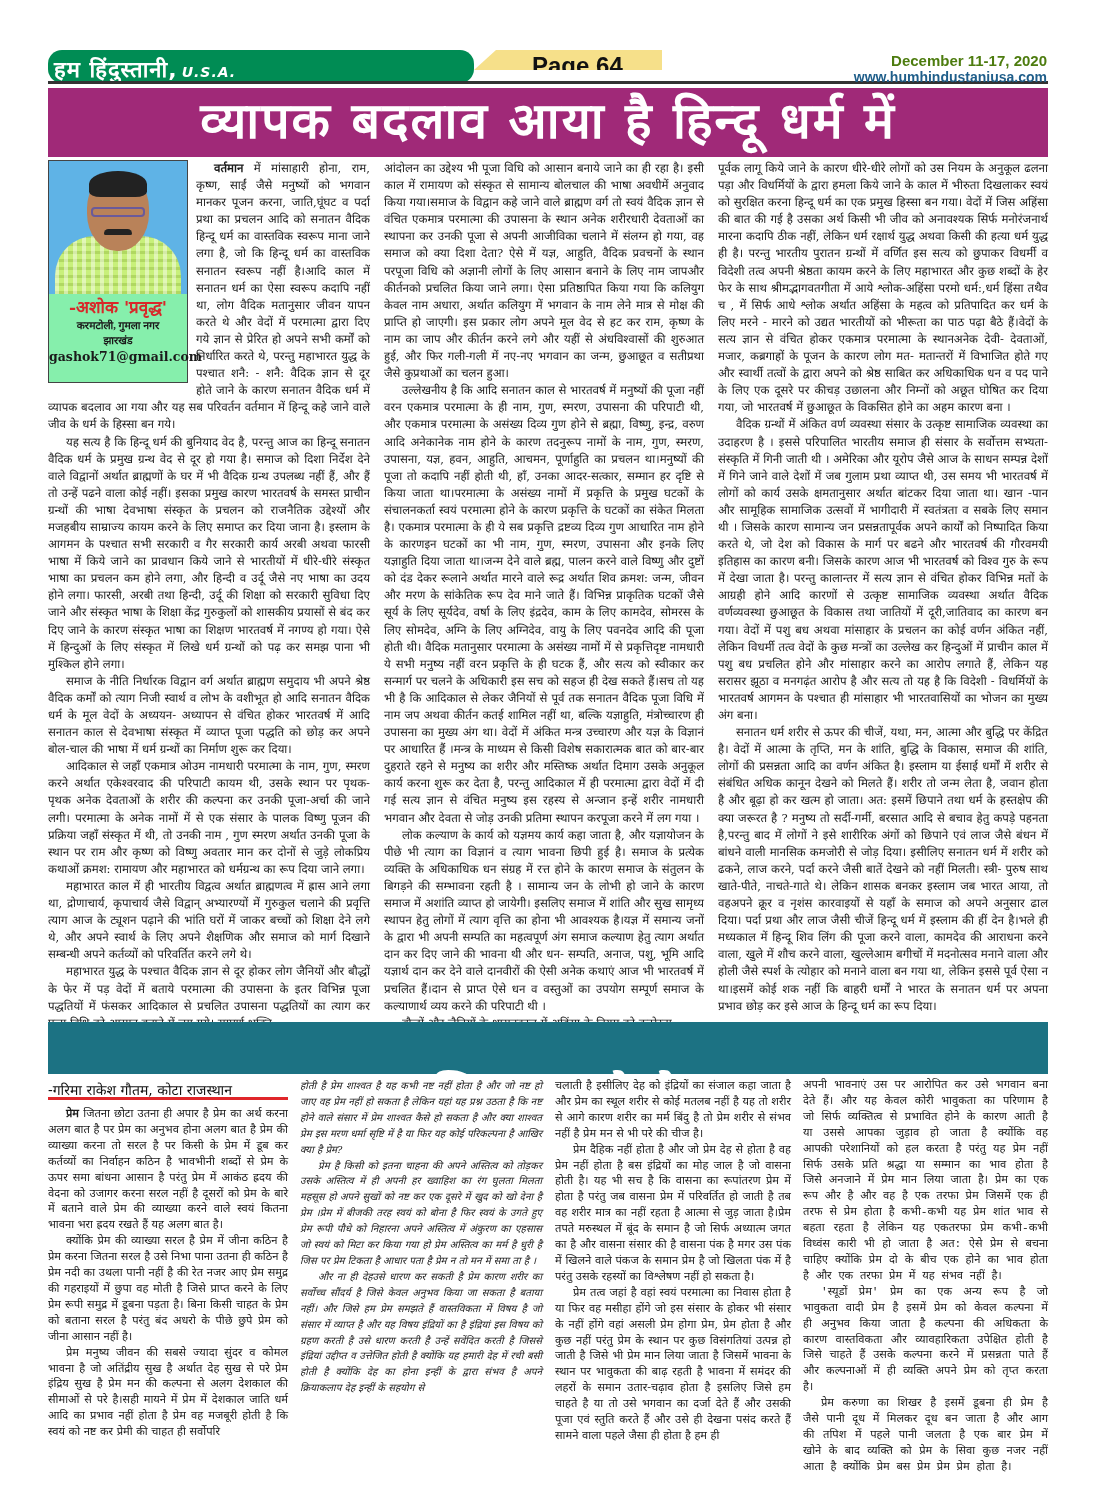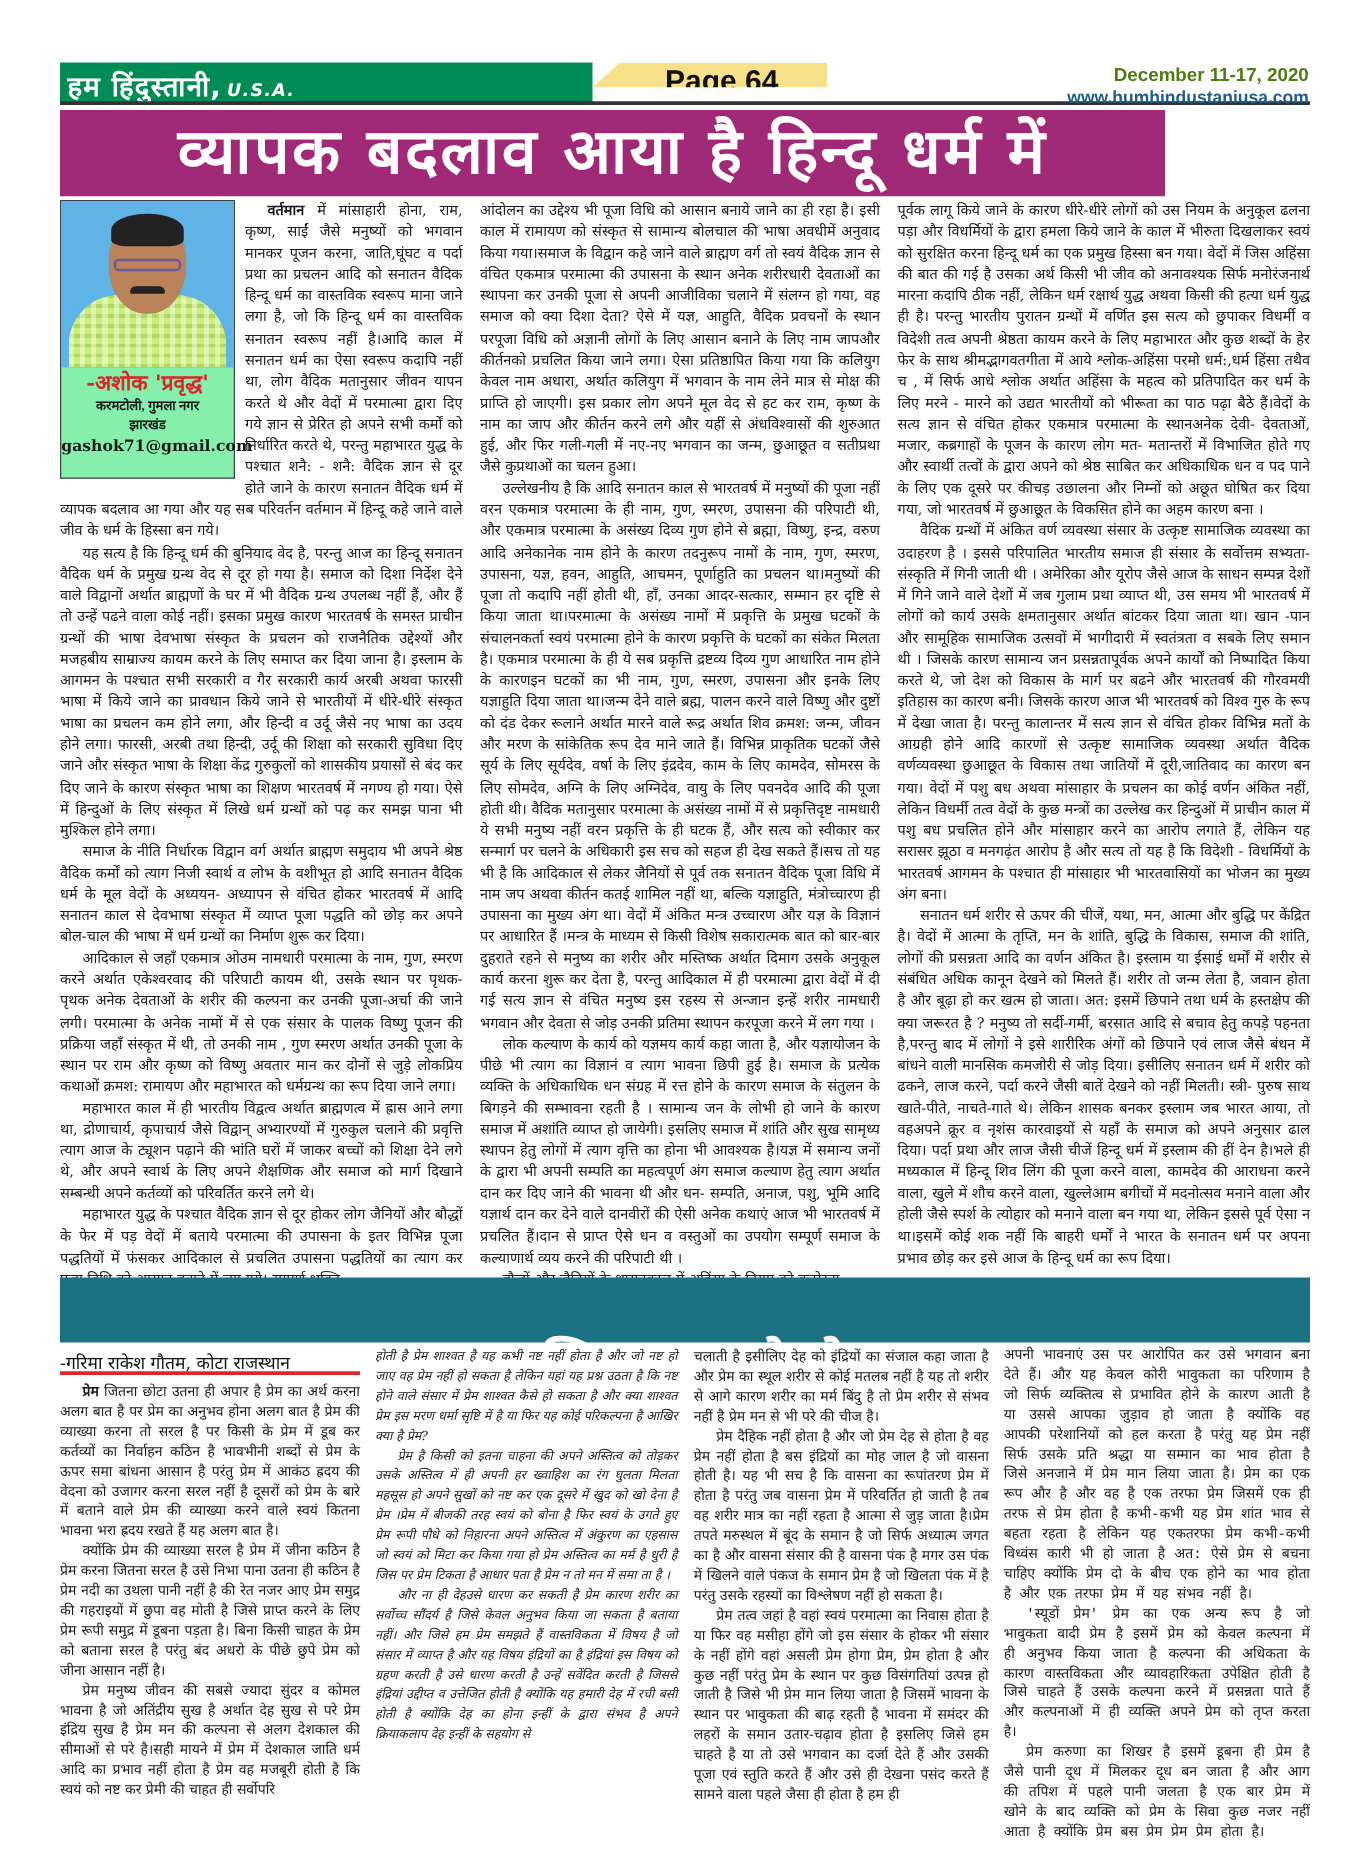--- a/index.html
+++ b/index.html
@@ -1,31 +1,31 @@
 <!DOCTYPE html>
 <html><head>
 <meta charset="utf-8">
 <style>
   * { box-sizing: border-box; margin: 0; padding: 0; }
   html, body { width: 1095px; height: 1490px; background: #ffffff; overflow: hidden; }
   body { font-family: "DejaVu Serif", "Liberation Serif", serif; color: #1a1a1a; position: relative; }
 
   
-  .masthead { position: absolute; left: 48px; top: 50px; width: 426px; height: 33px; background: #008c54; }
+  .masthead { position: absolute; left: 48px; top: 50px; width: 426px; height: 33px; background: #008c54; border-radius: 14px; }
   .masthead .brand { position: absolute; left: 6px; top: 3px; color: #fff; font-family: "DejaVu Sans", sans-serif; font-weight: bold; font-size: 22px; letter-spacing: 1px; white-space: nowrap; }
   .masthead .brand .usa { font-style: italic; font-size: 14px; letter-spacing: 1px; margin-left: 4px; }
   .pagetab { position: absolute; left: 474px; top: 50px; width: 188px; height: 20px; background: #f6e08a; clip-path: polygon(22px 0, 100% 0, 100% 100%, 0 100%); }
   .pagetab .pg { position: absolute; left: 58px; top: 2px; font-family: "Liberation Sans", sans-serif; font-weight: bold; font-size: 24px; color: #111; }
   .masthead-rule { position: absolute; left: 48px; top: 81px; width: 1000px; height: 3px; background: #333; }
   .dateline { position: absolute; right: 48px; top: 52px; text-align: right; font-family: "Liberation Sans", sans-serif; font-weight: bold; }
   .dateline .date { color: #4d7c0f; font-size: 15px; line-height: 17px; }
   .dateline .url { color: #1f5e8a; font-size: 14px; line-height: 16px; }
 
   
-  .banner1 { position: absolute; left: 48px; top: 88px; width: 884px; height: 69px; background: #a02978; color: #fff; text-align: center; }
+  .banner1 { position: absolute; left: 48px; top: 88px; width: 1000px; height: 69px; background: #a02978; color: #fff; text-align: center; }
   .banner1 .t { font-family: "DejaVu Sans", sans-serif; font-weight: bold; font-size: 50px; line-height: 66px; letter-spacing: 2px; }
   .banner2 { position: absolute; left: 48px; top: 1022px; width: 1000px; height: 52px; background: #1c7283; color: #fff; text-align: center; }
   .banner2 .t { font-family: "DejaVu Sans", sans-serif; font-weight: bold; font-size: 44px; line-height: 52px; letter-spacing: 3px; margin-top: 47px; }
 
   
   .col { position: absolute; font-size: 11.6px; line-height: 17.1px; text-align: justify; }
   .col p { text-indent: 18px; }
   .col p.noind { text-indent: 0; }
   .col b { font-weight: bold; }
 

